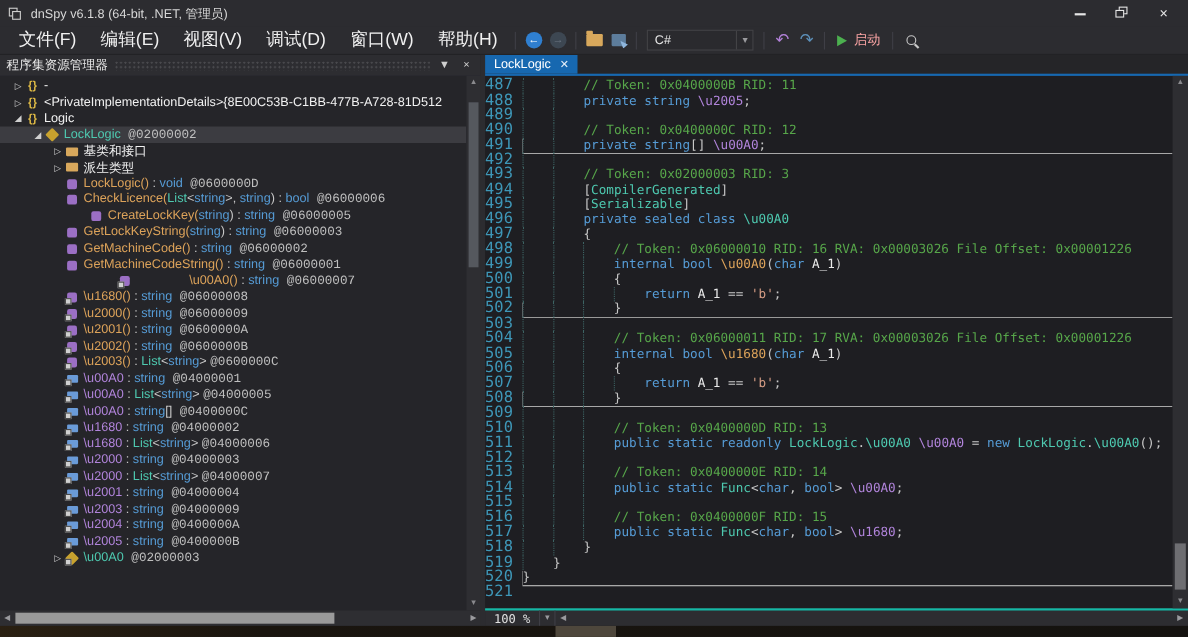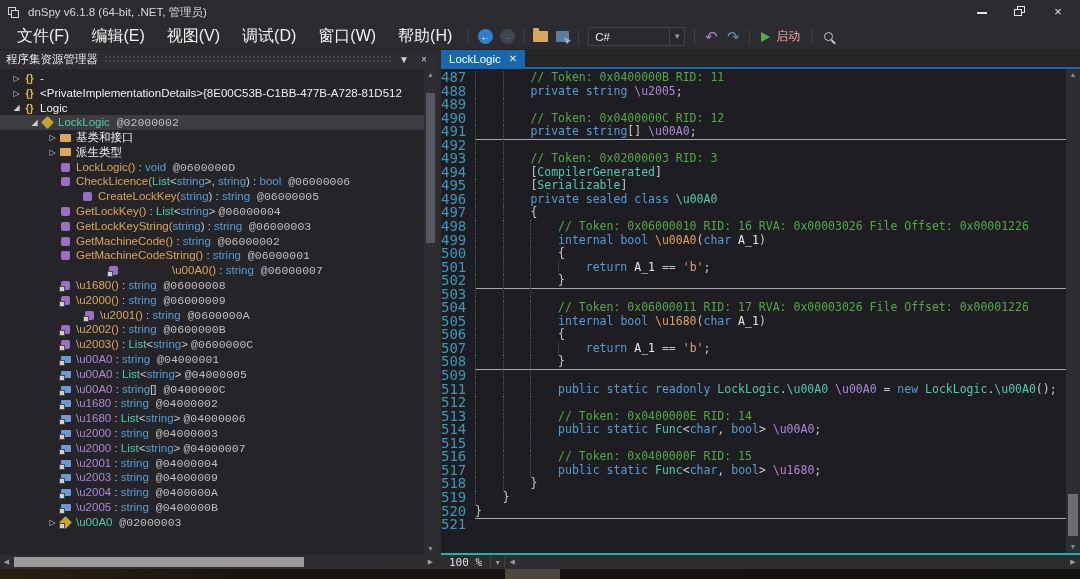--- a/index.html
+++ b/index.html
@@ -249,27 +249,20 @@
               <span class="ticon">
                 <span class="i-m"></span>
               </span>
               <span><span class="cm">CreateLockKey(</span><span class="ck">string</span><span class="cp">) : </span><span class="ck">string</span><span class="ca"> @06000005</span></span>
             </div>
             <div class="trow" style="padding-left: 46px;">
               <span class="texp"></span>
               <span class="ticon">
                 <span class="i-m"></span>
               </span>
-              <span><span class="cm">GetLockKey()</span><span class="cp"> : </span><span class="ct">List</span><span class="cp">&lt;</span><span class="ck">string</span><span class="cp">&gt; </span><span class="ca">@06000004</span></span>
-            </div>
-            <div class="trow" style="padding-left: 46px;">
-              <span class="texp"></span>
-              <span class="ticon">
-                <span class="i-m"></span>
-              </span>
               <span><span class="cm">GetLockKeyString(</span><span class="ck">string</span><span class="cp">) : </span><span class="ck">string</span><span class="ca"> @06000003</span></span>
             </div>
             <div class="trow" style="padding-left: 46px;">
               <span class="texp"></span>
               <span class="ticon">
                 <span class="i-m"></span>
               </span>
               <span><span class="cm">GetMachineCode()</span><span class="cp"> : </span><span class="ck">string</span><span class="ca"> @06000002</span></span>
             </div>
             <div class="trow" style="padding-left: 46px;">
@@ -293,21 +286,21 @@
               </span>
               <span><span class="cm">\u1680()</span><span class="cp"> : </span><span class="ck">string</span><span class="ca"> @06000008</span></span>
             </div>
             <div class="trow" style="padding-left: 46px;">
               <span class="texp"></span>
               <span class="ticon lock">
                 <span class="i-m"></span>
               </span>
               <span><span class="cm">\u2000()</span><span class="cp"> : </span><span class="ck">string</span><span class="ca"> @06000009</span></span>
             </div>
-            <div class="trow" style="padding-left: 70px;">
+            <div class="trow" style="padding-left: 46px;">
               <span class="texp"></span>
               <span class="ticon lock">
                 <span class="i-m"></span>
               </span>
               <span><span class="cm">\u2001()</span><span class="cp"> : </span><span class="ck">string</span><span class="ca"> @0600000A</span></span>
             </div>
             <div class="trow" style="padding-left: 46px;">
               <span class="texp"></span>
               <span class="ticon lock">
                 <span class="i-m"></span>
@@ -446,20 +439,21 @@
             <div class="lrow"><span class="ln">500</span><span class="lc"><span class="ig"></span><span class="ig"></span><span class="ig"></span><span class="cp">{</span></span></div>
             <div class="lrow"><span class="ln">501</span><span class="lc"><span class="ig"></span><span class="ig"></span><span class="ig"></span><span class="ig"></span><span class="ck">return </span><span class="cprm">A_1</span><span class="cp"> == </span><span class="cs">'b'</span><span class="cp">;</span></span></div>
             <div class="lrow sep"><span class="ln">502</span><span class="lc"><span class="ig"></span><span class="ig"></span><span class="ig"></span><span class="cp">}</span></span></div>
             <div class="lrow"><span class="ln">503</span><span class="lc"><span class="ig"></span><span class="ig"></span><span class="ig"></span></span></div>
             <div class="lrow"><span class="ln">504</span><span class="lc"><span class="ig"></span><span class="ig"></span><span class="ig"></span><span class="cc">// Token: 0x06000011 RID: 17 RVA: 0x00003026 File Offset: 0x00001226</span></span></div>
             <div class="lrow"><span class="ln">505</span><span class="lc"><span class="ig"></span><span class="ig"></span><span class="ig"></span><span class="ck">internal </span><span class="ck">bool </span><span class="cm">\u1680</span><span class="cp">(</span><span class="ck">char </span><span class="cprm">A_1</span><span class="cp">)</span></span></div>
             <div class="lrow"><span class="ln">506</span><span class="lc"><span class="ig"></span><span class="ig"></span><span class="ig"></span><span class="cp">{</span></span></div>
             <div class="lrow"><span class="ln">507</span><span class="lc"><span class="ig"></span><span class="ig"></span><span class="ig"></span><span class="ig"></span><span class="ck">return </span><span class="cprm">A_1</span><span class="cp"> == </span><span class="cs">'b'</span><span class="cp">;</span></span></div>
             <div class="lrow sep"><span class="ln">508</span><span class="lc"><span class="ig"></span><span class="ig"></span><span class="ig"></span><span class="cp">}</span></span></div>
             <div class="lrow"><span class="ln">509</span><span class="lc"><span class="ig"></span><span class="ig"></span><span class="ig"></span></span></div>
+            <div class="lrow"><span class="ln">510</span><span class="lc"><span class="ig"></span><span class="ig"></span><span class="ig"></span><span class="cc">// Token: 0x0400000D RID: 13</span></span></div>
             <div class="lrow"><span class="ln">511</span><span class="lc"><span class="ig"></span><span class="ig"></span><span class="ig"></span><span class="ck">public </span><span class="ck">static </span><span class="ck">readonly </span><span class="ct">LockLogic</span><span class="cp">.</span><span class="ct">\u00A0 </span><span class="cf">\u00A0</span><span class="cp"> = </span><span class="ck">new </span><span class="ct">LockLogic</span><span class="cp">.</span><span class="ct">\u00A0</span><span class="cp">();</span></span></div>
             <div class="lrow"><span class="ln">512</span><span class="lc"><span class="ig"></span><span class="ig"></span><span class="ig"></span></span></div>
             <div class="lrow"><span class="ln">513</span><span class="lc"><span class="ig"></span><span class="ig"></span><span class="ig"></span><span class="cc">// Token: 0x0400000E RID: 14</span></span></div>
             <div class="lrow"><span class="ln">514</span><span class="lc"><span class="ig"></span><span class="ig"></span><span class="ig"></span><span class="ck">public </span><span class="ck">static </span><span class="ct">Func</span><span class="cp">&lt;</span><span class="ck">char</span><span class="cp">, </span><span class="ck">bool</span><span class="cp">&gt; </span><span class="cf">\u00A0</span><span class="cp">;</span></span></div>
             <div class="lrow"><span class="ln">515</span><span class="lc"><span class="ig"></span><span class="ig"></span><span class="ig"></span></span></div>
             <div class="lrow"><span class="ln">516</span><span class="lc"><span class="ig"></span><span class="ig"></span><span class="ig"></span><span class="cc">// Token: 0x0400000F RID: 15</span></span></div>
             <div class="lrow"><span class="ln">517</span><span class="lc"><span class="ig"></span><span class="ig"></span><span class="ig"></span><span class="ck">public </span><span class="ck">static </span><span class="ct">Func</span><span class="cp">&lt;</span><span class="ck">char</span><span class="cp">, </span><span class="ck">bool</span><span class="cp">&gt; </span><span class="cf">\u1680</span><span class="cp">;</span></span></div>
             <div class="lrow"><span class="ln">518</span><span class="lc"><span class="ig"></span><span class="ig"></span><span class="cp">}</span></span></div>
             <div class="lrow"><span class="ln">519</span><span class="lc"><span class="ig"></span><span class="cp">}</span></span></div>
             <div class="lrow sep"><span class="ln">520</span><span class="lc"><span class="cp">}</span></span></div>

